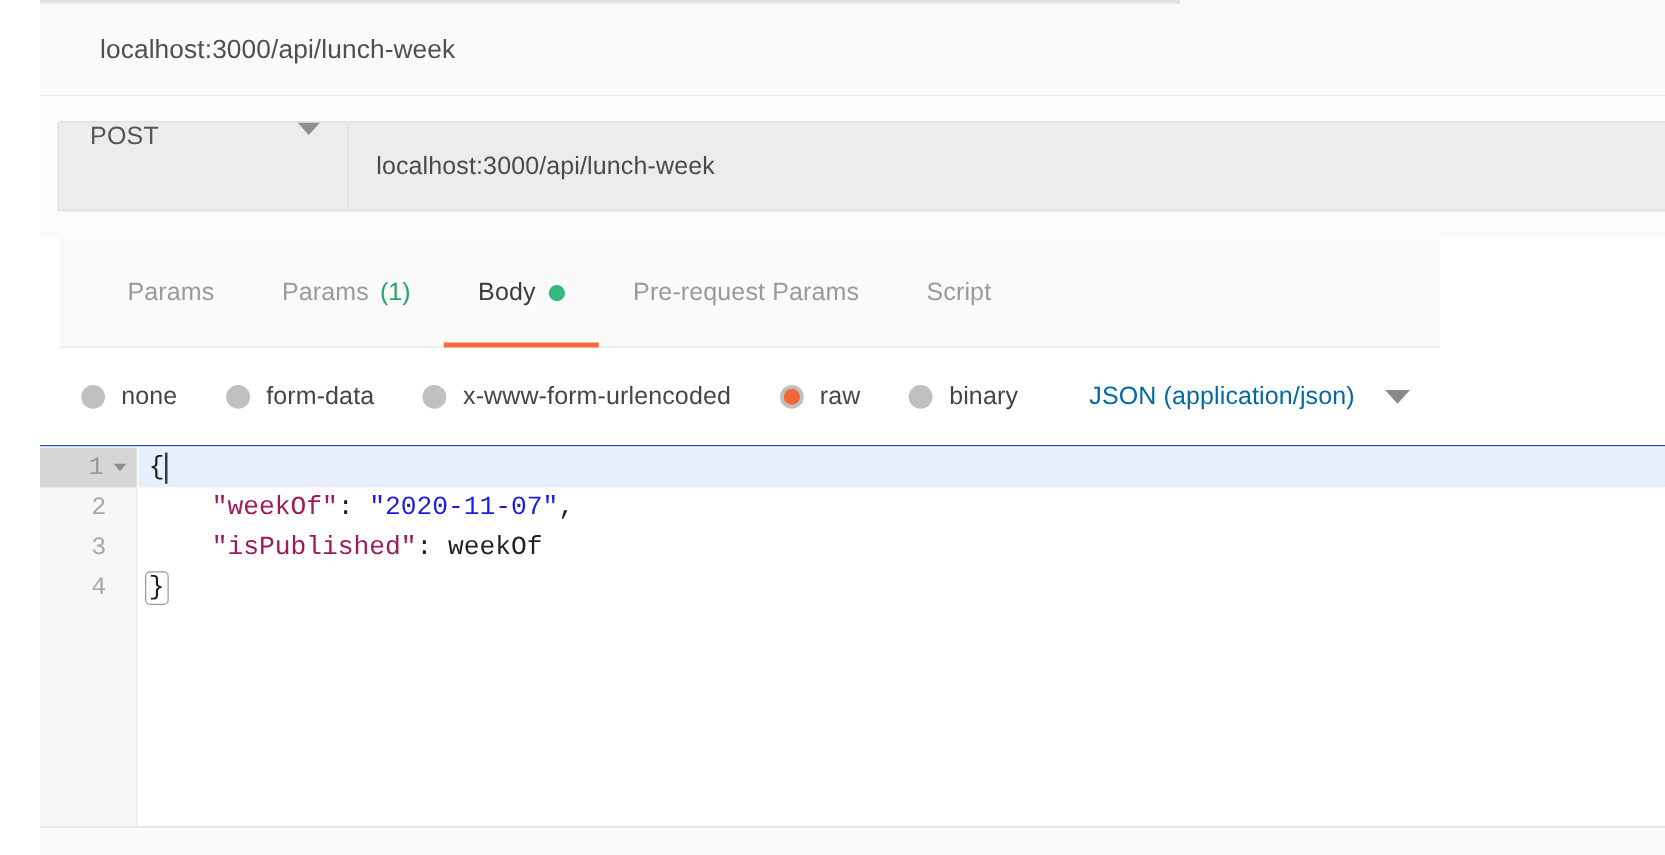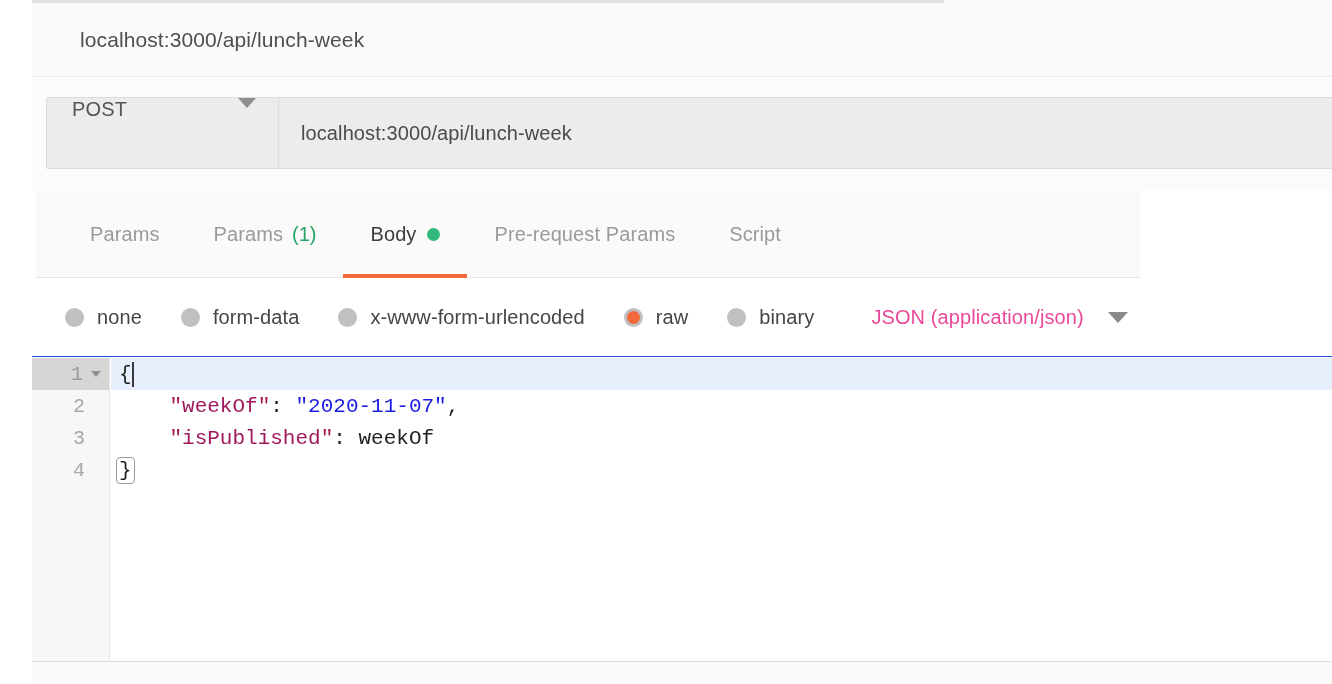--- a/index.html
+++ b/index.html
@@ -115,21 +115,21 @@
   .url-text {
     font-size: 20px;
     color: #4a4a4a;
     letter-spacing: 0.1px;
     white-space: nowrap;
   }
 
   
   .tabs-row {
     position: absolute;
-    top: 190px; left: 4px;
+    top: 190px; left: 16px;
     width: 1104px;
     height: 88px;
     background: #fafafa;
     border-bottom: 1px solid #e6e6e6;
     padding-left: 20px;
   }
   .tabs {
     position: absolute;
     left: 27px;
     top: 0;
@@ -225,21 +225,21 @@
   }
   .content-type {
     display: flex;
     align-items: center;
     margin-left: 18px;
     cursor: pointer;
     white-space: nowrap;
   }
   .content-type-label {
     font-size: 20px;
-    color: #ec4899;
+    color: #0369a1;
     letter-spacing: 0.1px;
   }
   .content-type .caret {
     margin-left: 24px;
     border-left-width: 10px;
     border-right-width: 10px;
     border-top-width: 11px;
     border-top-color: #8a8a8a;
   }
 

